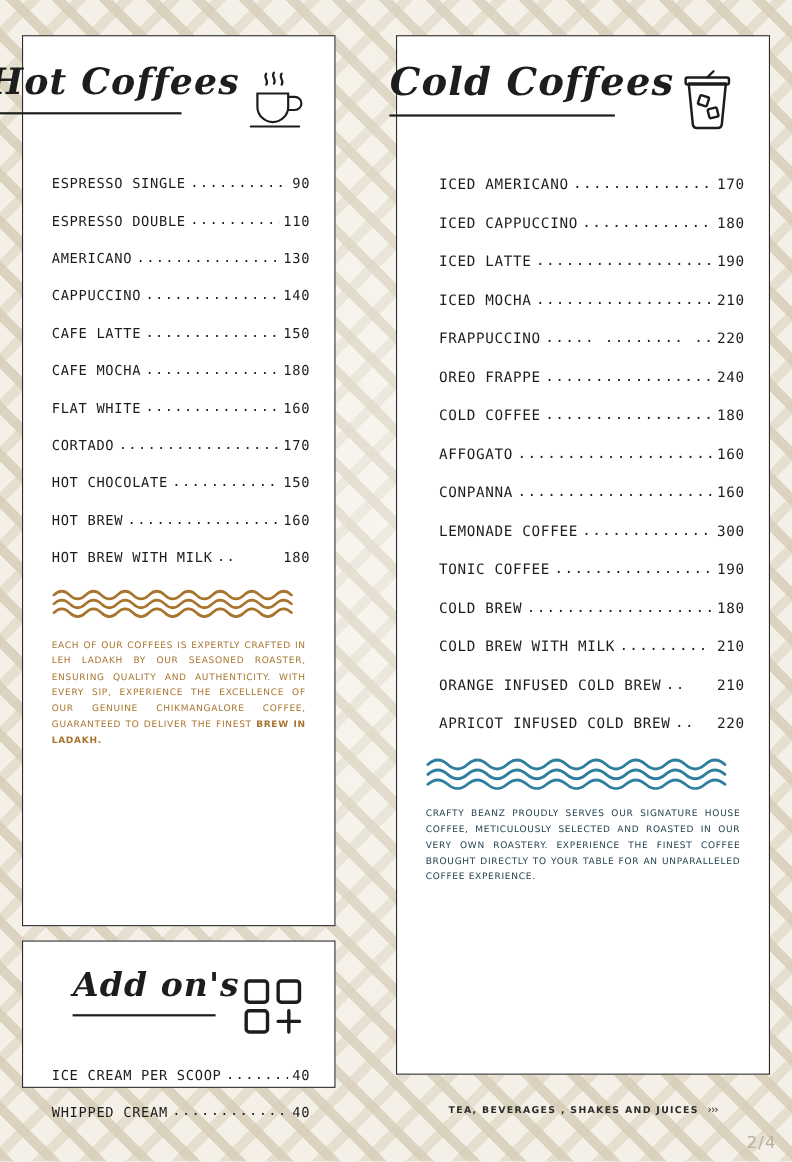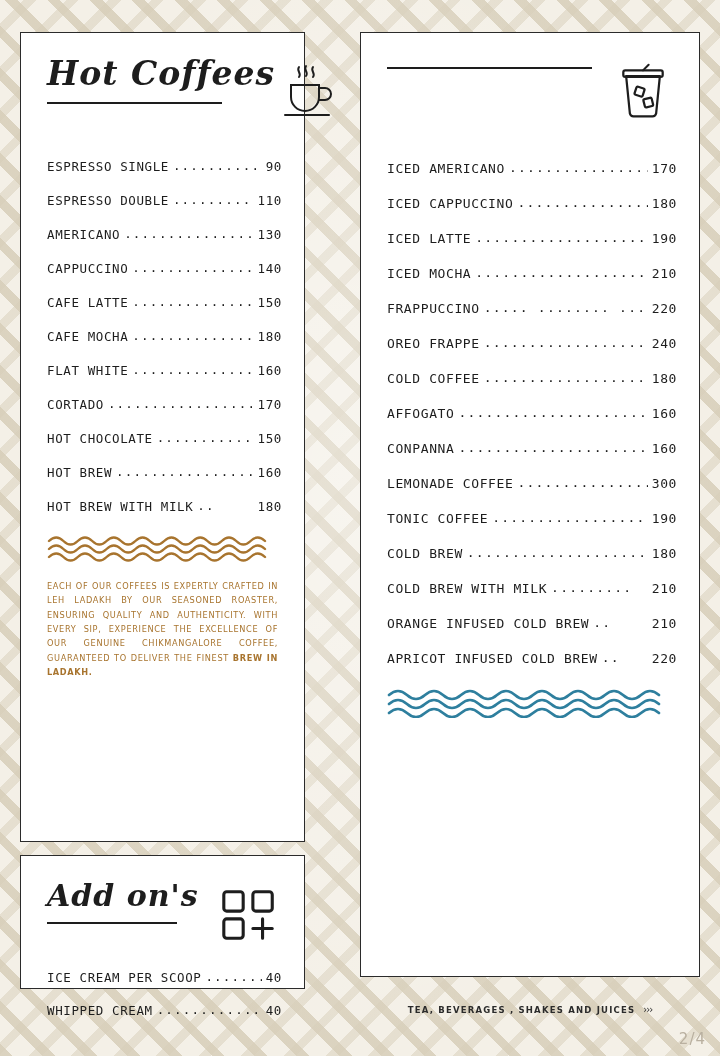--- a/index.html
+++ b/index.html
@@ -51,21 +51,21 @@
   #card-hot   { left: 20px;  top: 32px;  width: 285px; height: 810px; }
   #card-addon { left: 20px;  top: 855px; width: 285px; height: 134px; }
   #card-cold  { left: 360px; top: 32px;  width: 340px; height: 945px; }
 
   .card-inner { padding: 24px 22px 0 26px; }
 
   
   .head-row {
     display: flex;
     align-items: flex-start;
-    justify-content: space-between;
+    justify-content: flex-end;
   }
   .script {
     font-family: "DejaVu Serif", serif;
     font-style: italic;
     font-weight: bold;
     font-size: 33px;
     letter-spacing: 1px;
     color: #1d1d1d;
     line-height: 1.05;
     white-space: nowrap;
@@ -85,21 +85,21 @@
   .icon-wrap {
     width: 64px;
     height: 64px;
     flex: 0 0 auto;
     margin-top: 4px;
   }
   .icon-wrap svg { display: block; }
 
   
   .items { margin-top: 34px; }
-  #card-cold .items { margin-top: 36px; }
+  #card-cold .items { margin-top: 36px; margin-left: 12px; }
   #card-addon .items { margin-top: 22px; }
 
   .item {
     display: flex;
     align-items: baseline;
     font-family: "DejaVu Sans Mono", monospace;
     font-weight: normal;
     font-size: 12.5px;
     letter-spacing: 0.6px;
     color: #1d1d1d;
@@ -297,20 +297,21 @@
         <span class="pr">40</span>
       </div>
     </div>
   </div>
 </div>
 
 <div class="card" id="card-cold">
   <div class="card-inner">
     <div class="head-row">
       <div>
+        <div class="script">Cold Coffees</div>
         <div class="rule"></div>
       </div>
       <div class="icon-wrap">
         <svg viewBox="0 0 64 64" width="60" height="60" fill="none" stroke="#1d1d1d" stroke-width="2.4" stroke-linecap="round" stroke-linejoin="round">
           <path d="M14 16 h36 l-4 40 a4 4 0 0 1 -4 3 h-20 a4 4 0 0 1 -4 -3 z"></path>
           <rect x="11" y="10" width="42" height="7" rx="2"></rect>
           <path d="M38 4 l-6 6" stroke-width="2.2"></path>
           <rect x="24" y="28" width="9" height="9" rx="1.5" transform="rotate(18 28 32)"></rect>
           <rect x="33" y="40" width="9" height="9" rx="1.5" transform="rotate(-14 37 44)"></rect>
         </svg>
@@ -396,20 +397,21 @@
     </div>
 
     <div class="wave">
       <svg width="285" height="32" viewBox="0 0 285 32" fill="none" stroke="#2e7f9e" stroke-width="2.6" stroke-linecap="round">
         <path d="M2 9 q9 -8 18 0 t18 0 t18 0 t18 0 t18 0 t18 0 t18 0 t18 0 t18 0 t18 0 t18 0 t18 0 t18 0 t18 0 t18 0"></path>
         <path d="M2 18 q9 -8 18 0 t18 0 t18 0 t18 0 t18 0 t18 0 t18 0 t18 0 t18 0 t18 0 t18 0 t18 0 t18 0 t18 0 t18 0"></path>
         <path d="M2 27 q9 -8 18 0 t18 0 t18 0 t18 0 t18 0 t18 0 t18 0 t18 0 t18 0 t18 0 t18 0 t18 0 t18 0 t18 0 t18 0"></path>
       </svg>
     </div>
 
+    <div class="note note-cold">CRAFTY BEANZ PROUDLY SERVES OUR SIGNATURE HOUSE COFFEE, METICULOUSLY SELECTED AND ROASTED IN OUR VERY OWN ROASTERY. EXPERIENCE THE FINEST COFFEE BROUGHT DIRECTLY TO YOUR TABLE FOR AN UNPARALLELED COFFEE EXPERIENCE.</div>
   </div>
 </div>
 
 <div class="footer">
   <span class="ftxt">TEA, BEVERAGES , SHAKES AND JUICES</span>
   <span class="arrows">›››</span>
 </div>
 <div class="page-num">2/4</div>
 
 </body></html>

